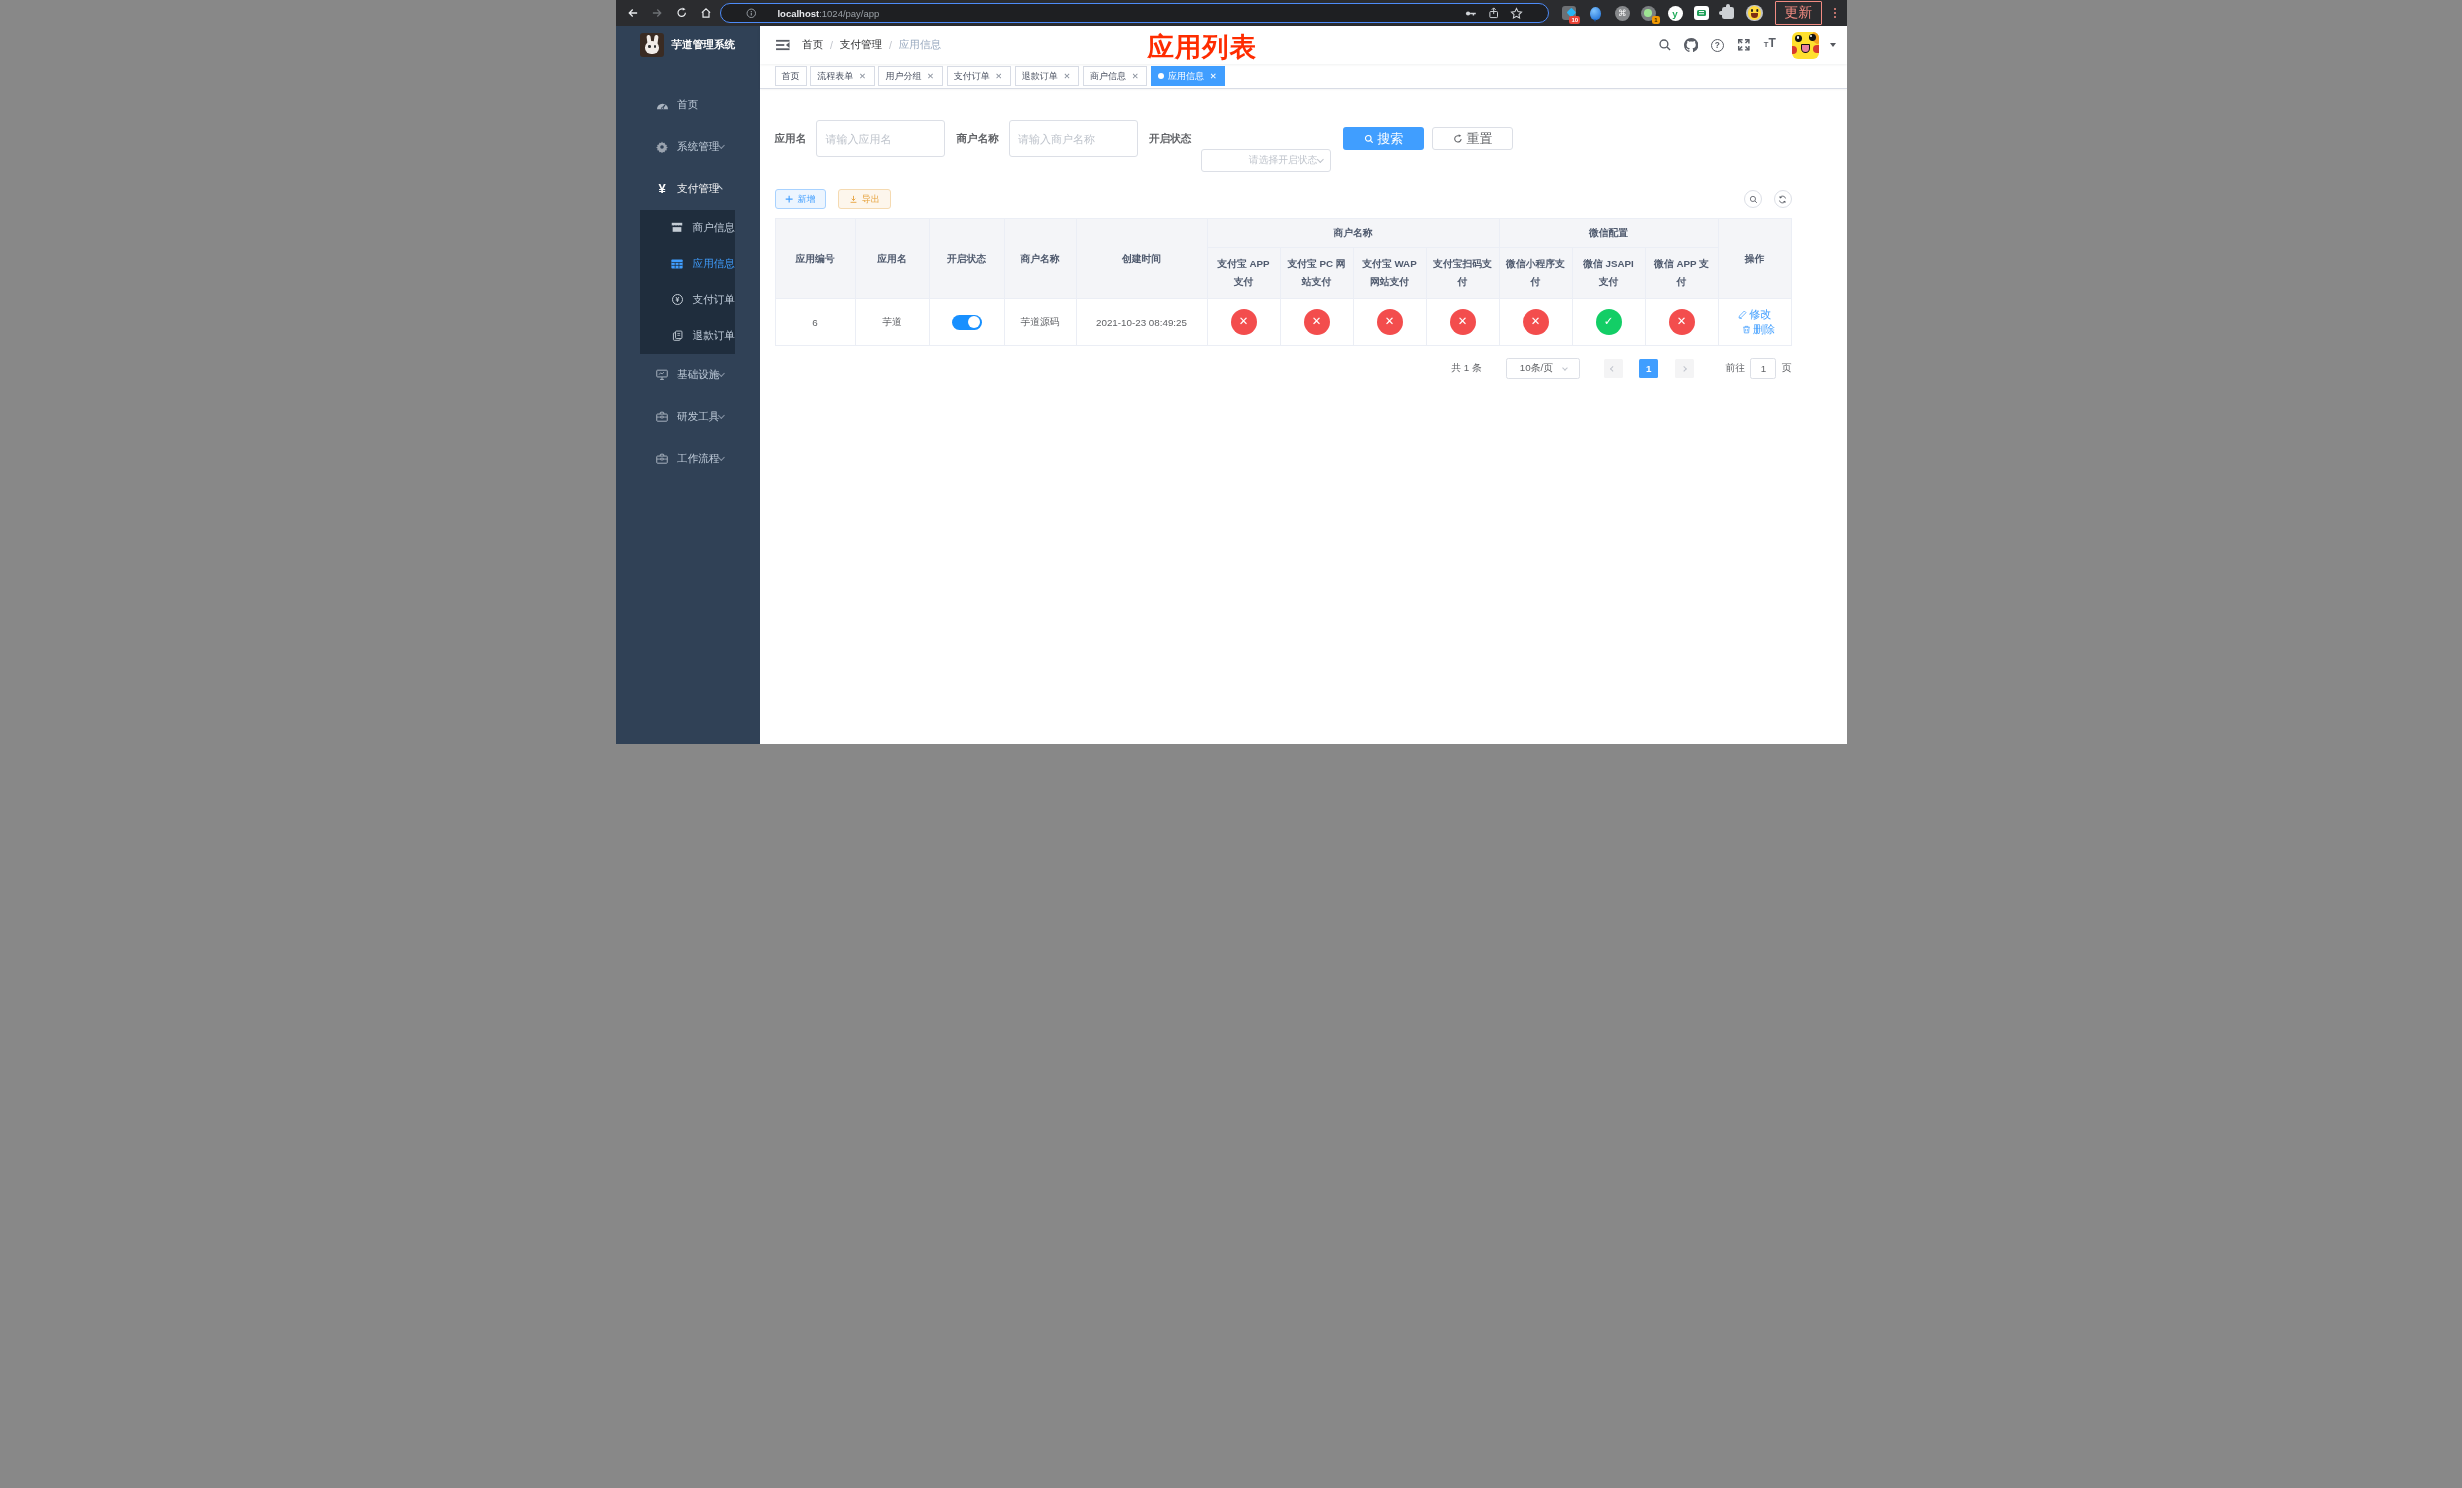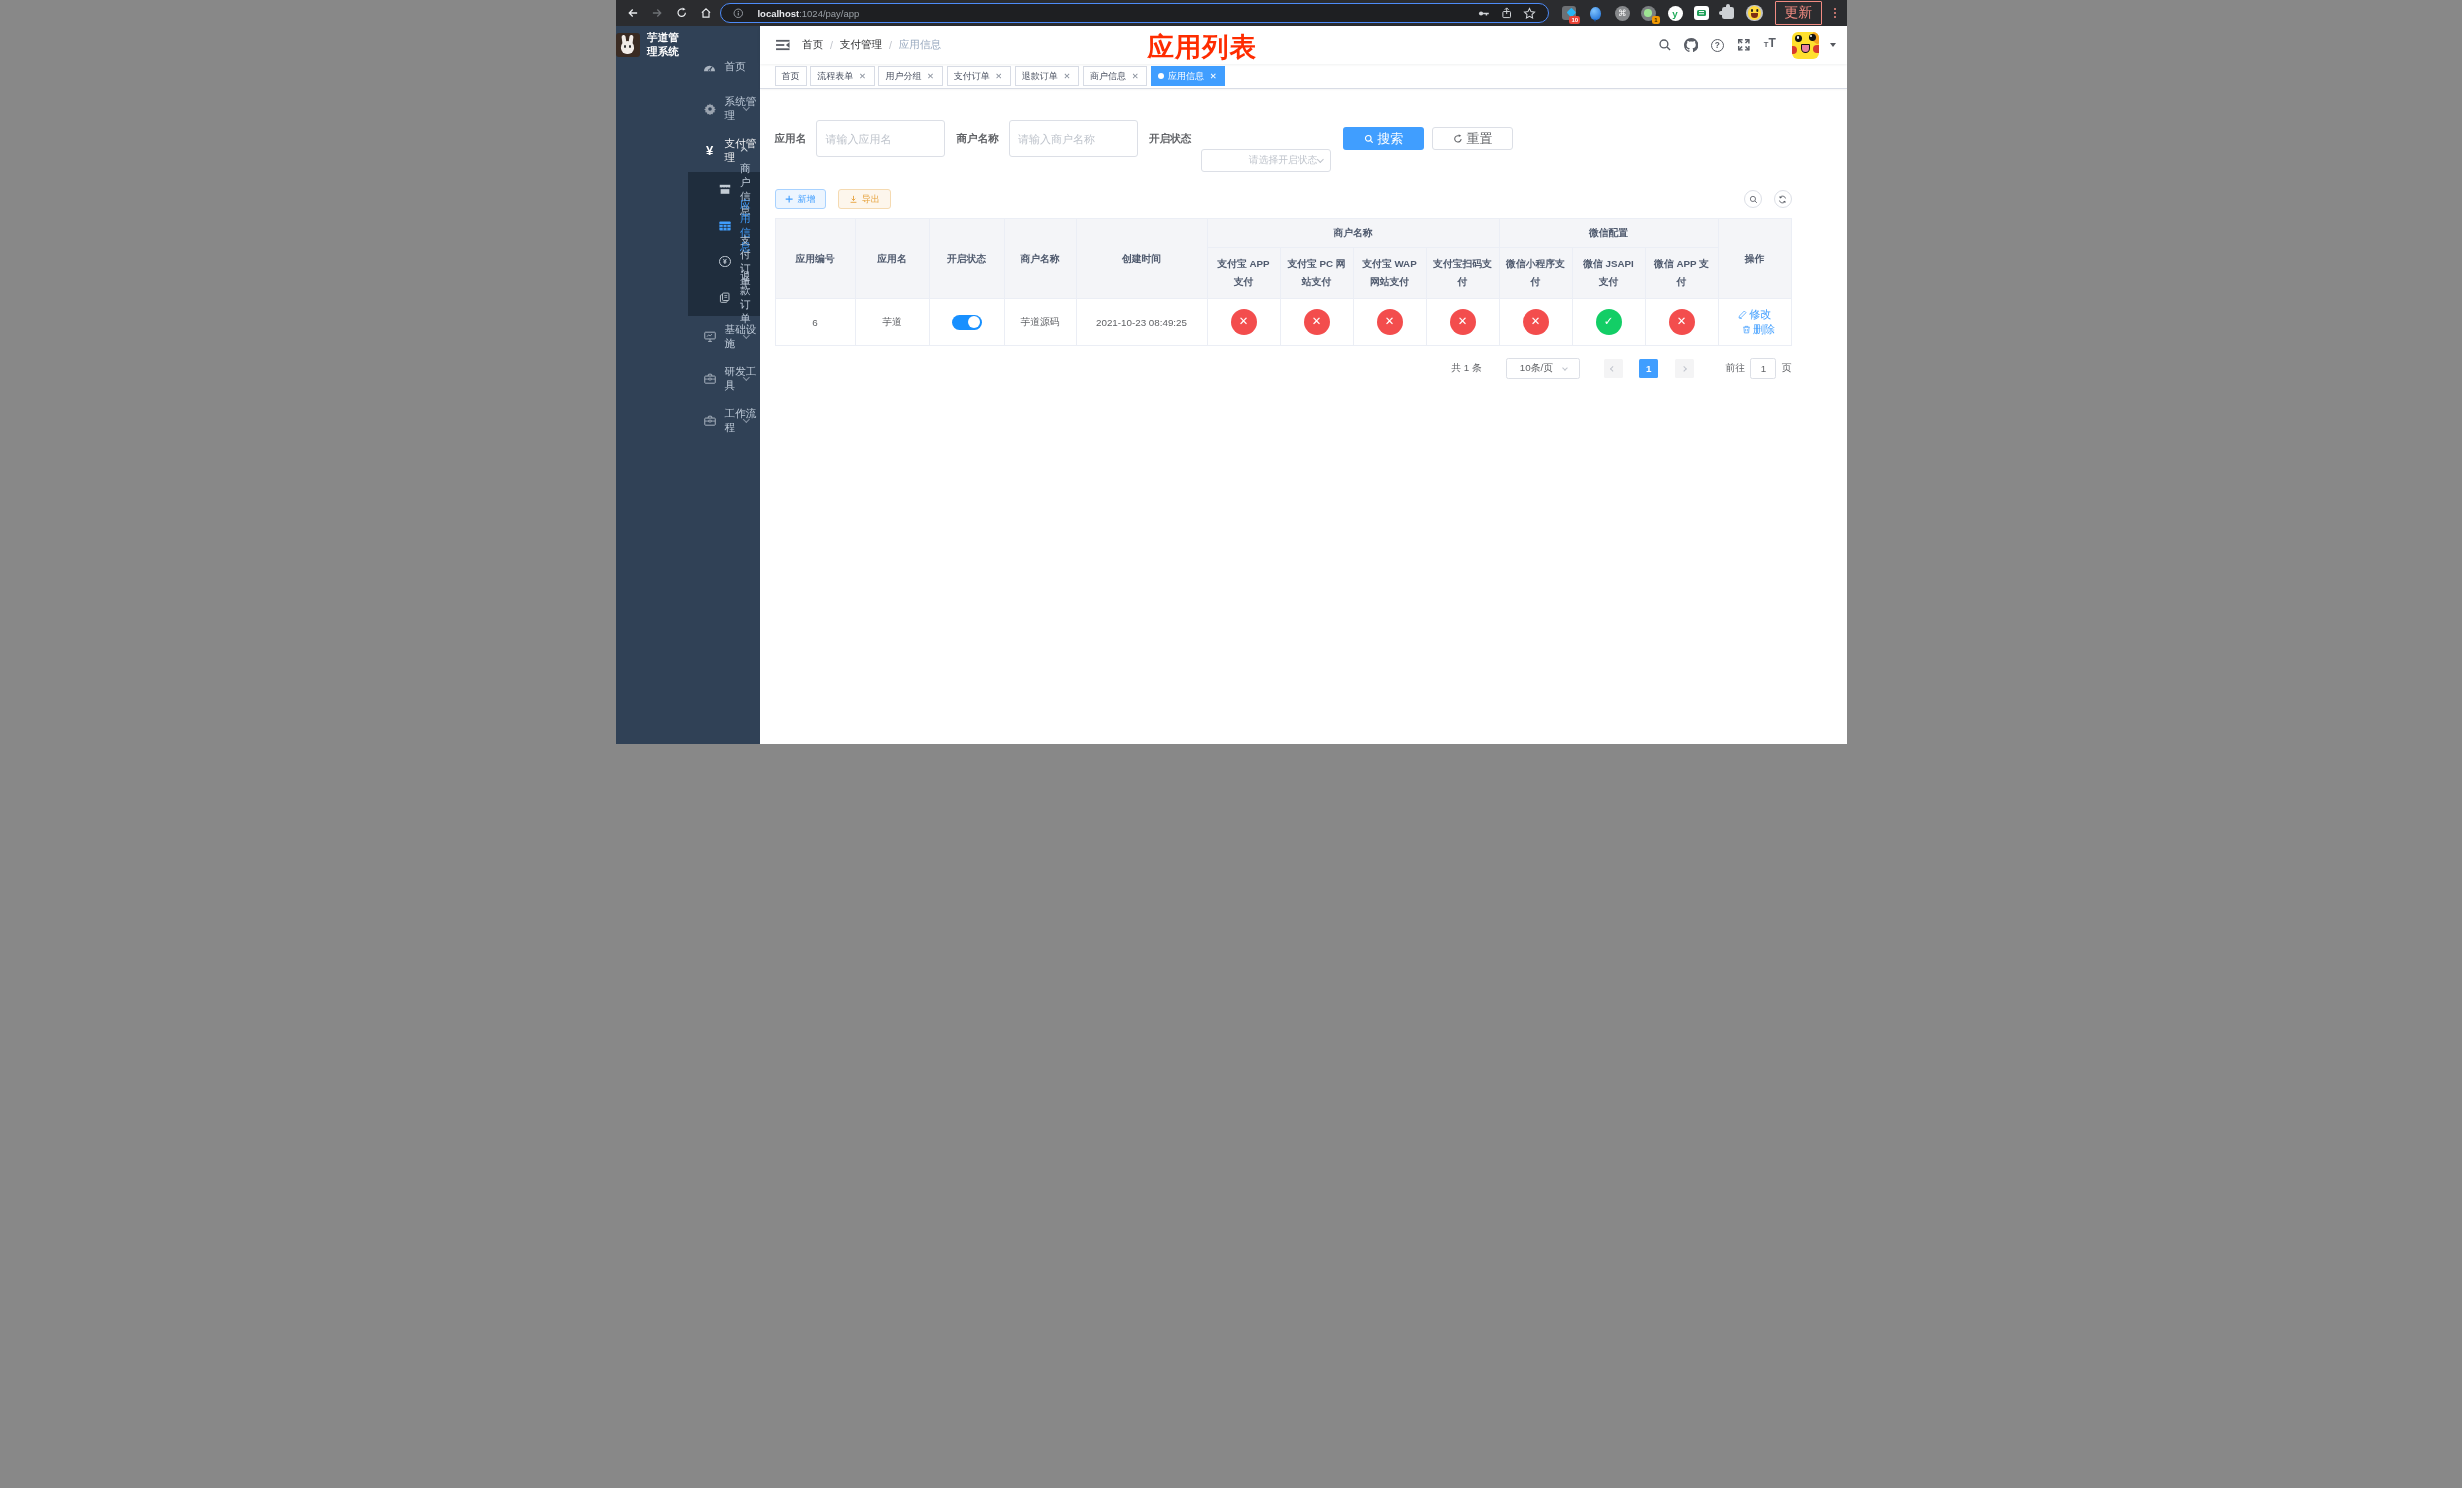--- a/index.html
+++ b/index.html
@@ -9,21 +9,21 @@
   *{margin:0;padding:0;box-sizing:border-box;}
   html,body{background:#888;}
   body{font-family:"Liberation Sans","DejaVu Sans",sans-serif;}
   .screen{width:1231px;height:744px;background:#fff;position:relative;overflow:hidden;margin:0 auto;}
 
   
   .browser-bar{height:26px;background:#2b2c2f;display:flex;align-items:center;padding:0 7.6px;gap:4.5px;}
   .bicon{width:19.7px;height:19.7px;display:flex;align-items:center;justify-content:center;color:#e8eaed;border-radius:50%;flex:0 0 auto;}
   .bicon svg{display:block;}
   .bicon.dim{color:#6e7175;}
-  .urlbar{flex:1;height:19.7px;background:#1e1f22;border:1.5px solid #4d8bf8;border-radius:10.6px;display:flex;align-items:center;padding:0 12px;gap:14px;min-width:0;}
+  .urlbar{flex:1;height:19.7px;background:#1e1f22;border:1.5px solid #4d8bf8;border-radius:10.6px;display:flex;align-items:center;padding:0 25px;gap:21px;min-width:0;}
   .url-text{font-size:9.5px;white-space:nowrap;overflow:hidden;}
   .url-host{color:#e8eaed;font-weight:700;}
   .url-rest{color:#9aa0a6;}
   .url-right{margin-left:auto;display:flex;align-items:center;gap:10.6px;color:#d0d3d7;}
   .ext-row{display:flex;align-items:center;gap:9.8px;margin-left:7.6px;}
   .ext{position:relative;width:16.7px;height:16.7px;display:flex;align-items:center;justify-content:center;}
   .badge{position:absolute;bottom:-2.3px;right:-3px;background:#e94235;color:#fff;font-size:6px;font-weight:700;border-radius:2.3px;padding:0.8px 2.3px;line-height:1;}
   .badge.orange{background:#f29900;color:#3c2a00;}
   .ext-squares{width:13.6px;height:13.6px;background:#6d7074;border-radius:3px;position:relative;}
   .ext-squares::after{content:"";position:absolute;right:1.5px;top:3px;width:6.8px;height:6.8px;background:#28b5f5;transform:rotate(45deg);border-radius:1.5px;}
@@ -42,21 +42,21 @@
   .ext-face{width:16.7px;height:16.7px;border-radius:50%;background:#bfc2c6;display:flex;align-items:center;justify-content:center;}
   .face{width:13.6px;height:13.6px;border-radius:50%;background:#ffd93b;position:relative;}
   .face::before{content:"";position:absolute;left:3px;top:3px;width:2.3px;height:2.3px;border-radius:50%;background:#222;box-shadow:5.3px 0 0 #222;}
   .face::after{content:"";position:absolute;left:3.4px;bottom:1.9px;width:6.8px;height:4.5px;border-radius:0 0 6.8px 6.8px;background:#7c2d12;}
   .update-pill{border:1.1px solid #f28b82;color:#f28b82;font-size:14px;border-radius:1px;padding:2.3px 8.3px;margin-left:7.6px;white-space:nowrap;}
   .kebab{display:flex;flex-direction:column;gap:1.9px;margin:0 3px 0 7.6px;}
   .kebab i{width:2.3px;height:2.3px;border-radius:50%;background:#f28b82;display:block;}
 
   
   .app{display:flex;height:719px;}
-  .sidebar{width:144px;background:var(--sidebar_bg);color:#bfcbd9;flex:0 0 auto;display:flex;flex-direction:row;}
+  .sidebar{width:144px;background:var(--sidebar_bg);color:#bfcbd9;flex:0 0 auto;display:flex;flex-direction:column;align-items:center;}
   .logo-row{height:38px;display:flex;align-items:center;justify-content:center;gap:7.6px;}
   .logo-img{width:24px;height:24px;border-radius:3px;background:#3a2b23;position:relative;overflow:hidden;flex:0 0 auto;}
   .logo-img .ear{position:absolute;top:1.5px;width:3.8px;height:9.8px;background:#f2ece8;border-radius:2.3px;}
   .logo-img .head{position:absolute;left:5.3px;top:8.3px;width:13.6px;height:13px;background:#f2ece8;border-radius:50% 50% 46% 46%;}
   .logo-img .eye{position:absolute;top:12px;width:2.3px;height:2.7px;border-radius:50%;background:#333;}
   .logo-title{color:#fff;font-size:10.6px;font-weight:700;}
   .menu{margin-top:19.7px;font-size:10.6px;}
   .m-item{height:42px;display:flex;align-items:center;padding-left:13px;cursor:pointer;position:relative;}
   .m-item .micon{width:18px;display:flex;justify-content:center;color:#aab4c0;flex:0 0 auto;}
   .m-item .mlabel{margin-left:6px;}

